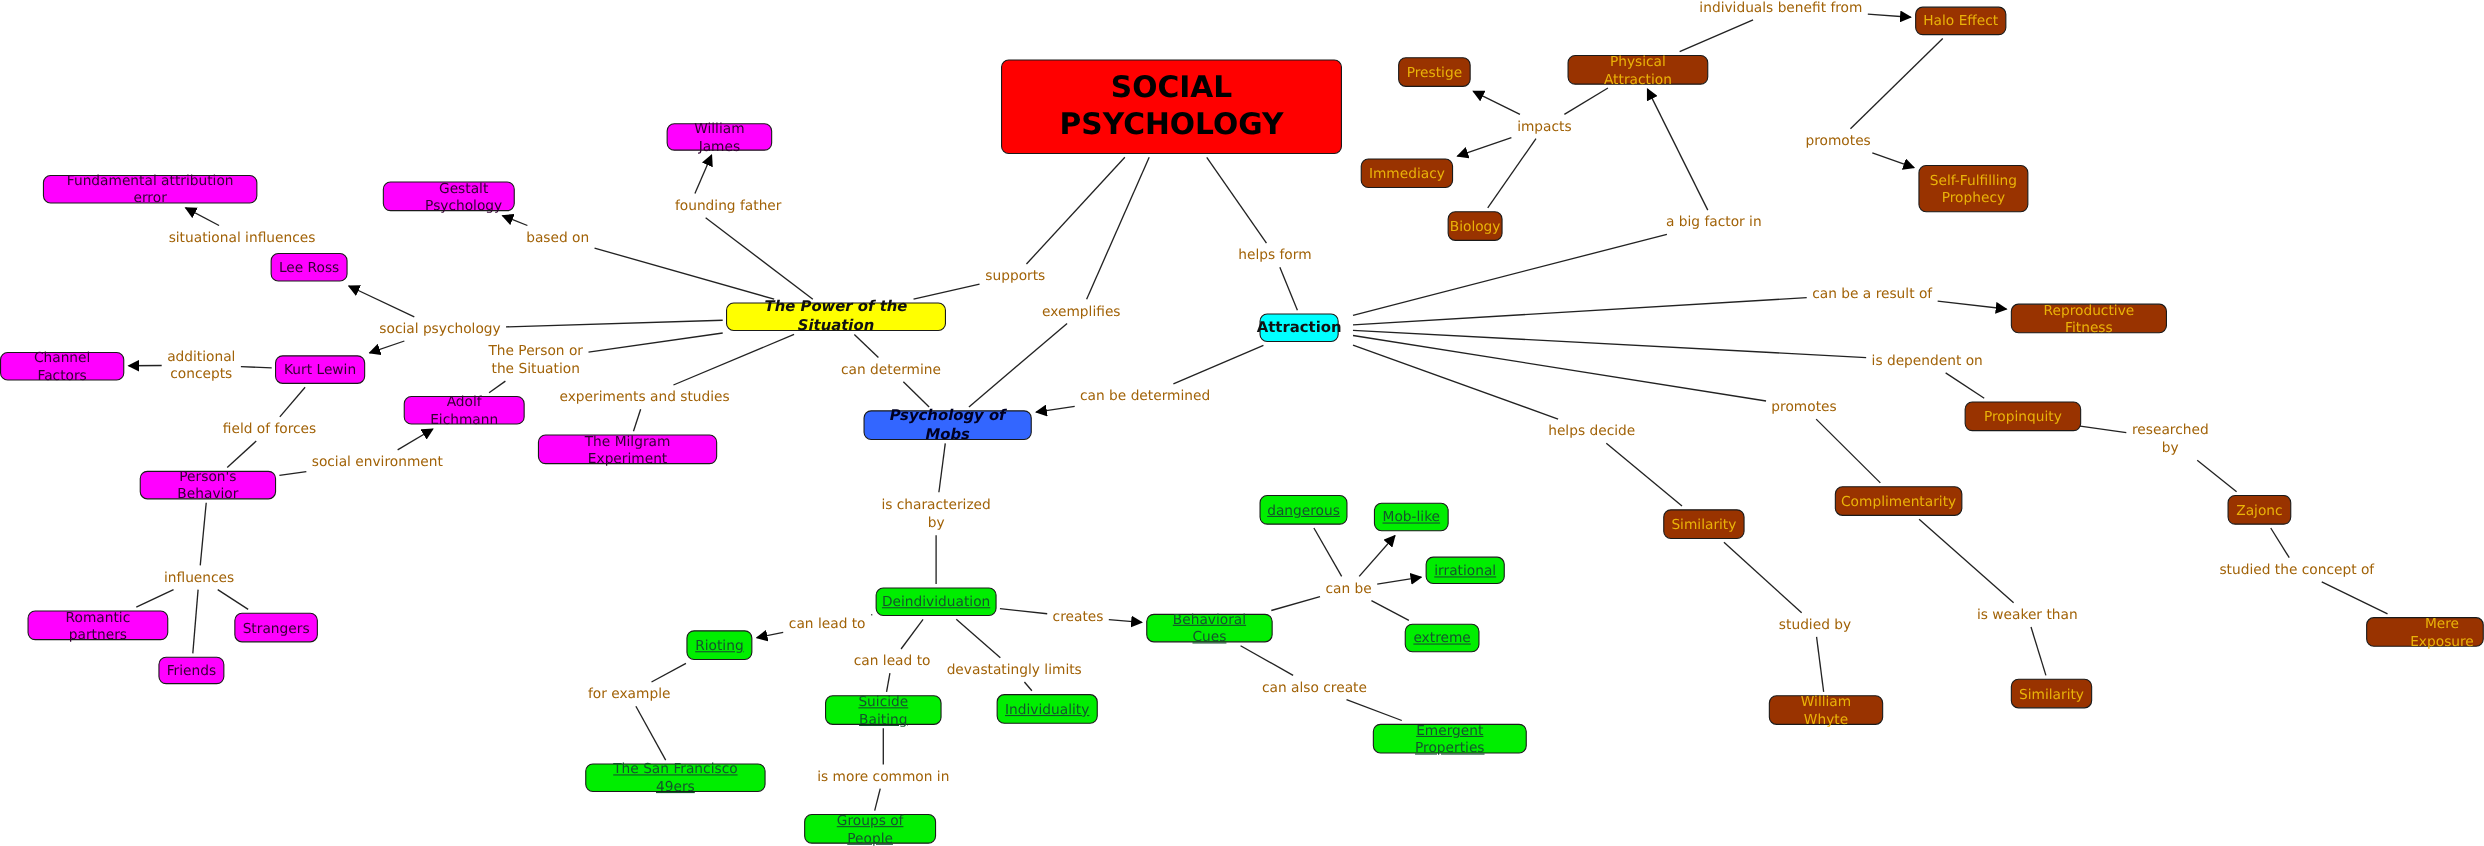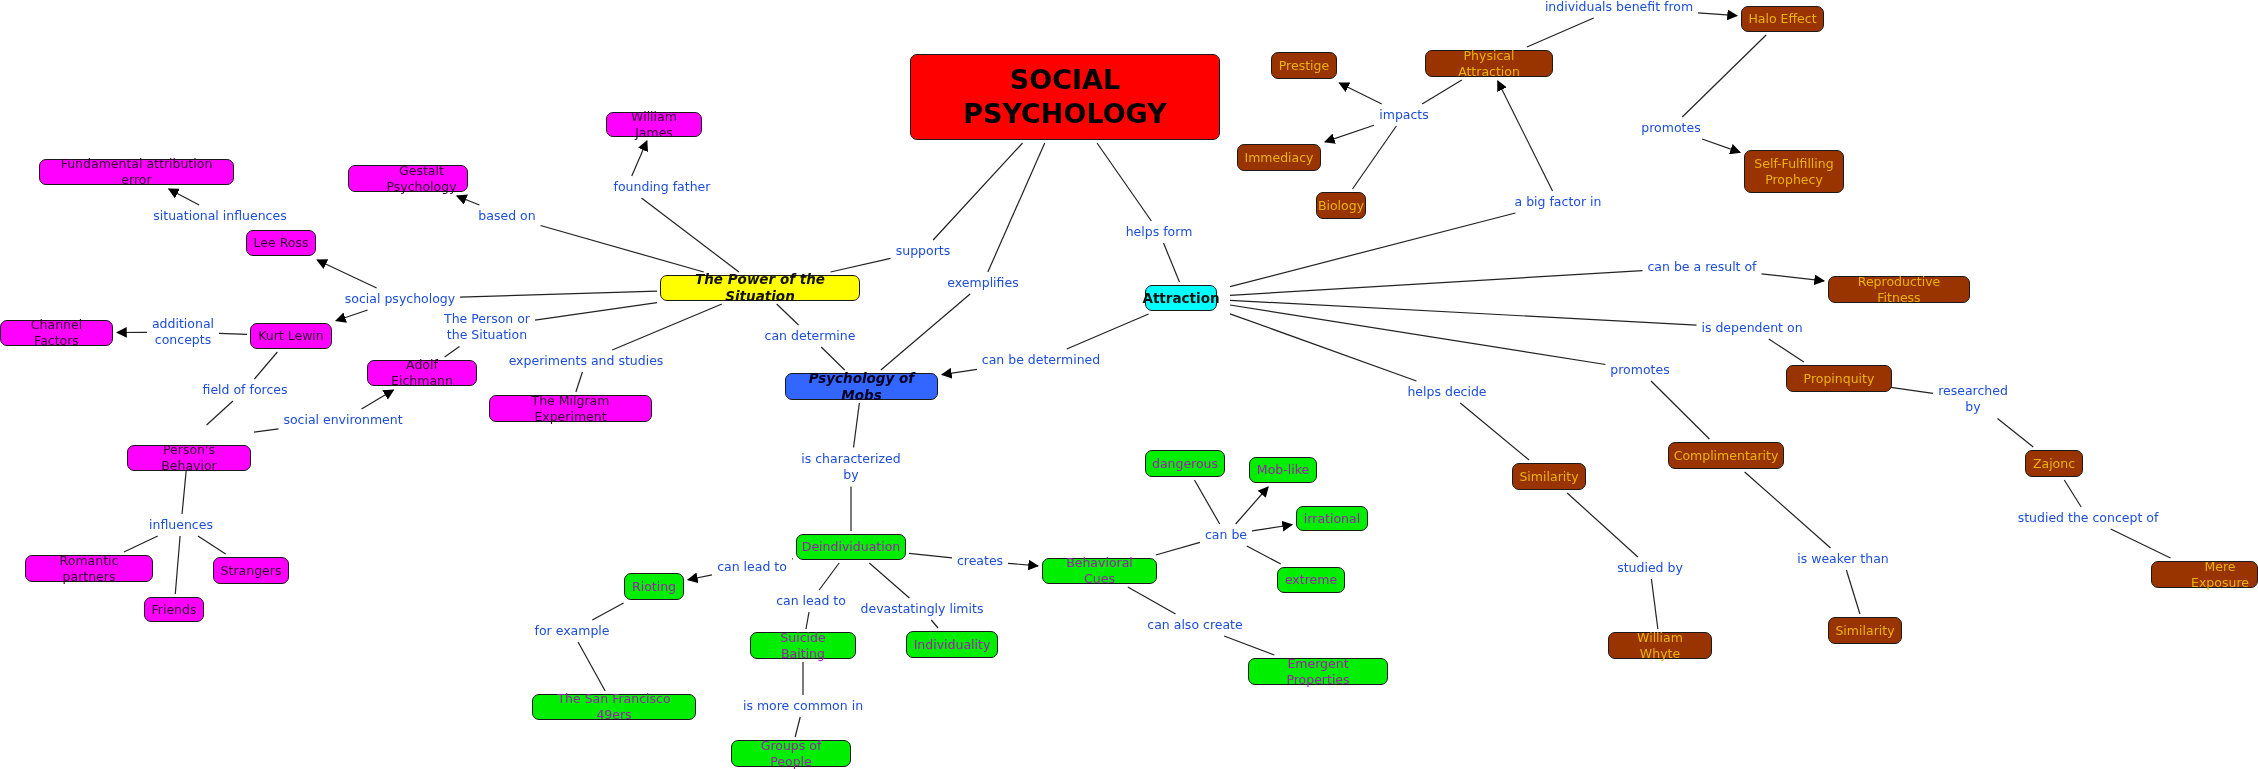--- a/index.html
+++ b/index.html
@@ -5,27 +5,27 @@
   html, body { margin: 0; padding: 0; background: #ffffff; }
   body { width: 2258px; height: 769px; position: relative; overflow: hidden;
          font-family: "DejaVu Sans", sans-serif; }
   #canvas { position: absolute; left: 0; top: 0; width: 2258px; height: 769px; }
   #edges { position: absolute; left: 0; top: 0; }
   .node { position: absolute; box-sizing: border-box; border: 1.5px solid #1a1a1a;
           border-radius: 7px; display: flex; align-items: center; justify-content: center;
           text-align: center; font-size: 12.5px; padding: 0 6px; line-height: 1.25;
           white-space: pre-line; cursor: pointer; }
   .n-magenta { background: #ff00ff; color: #330033; }
-  .n-green { background: #00ee00; color: #a21caf; }
+  .n-green { background: #00ee00; color: #14532d; text-decoration: underline; }
   .n-brown { background: #993300; color: #eab308; }
   .n-yellow { background: #ffff00; color: #111; font-weight: bold; font-style: italic; font-size: 13.5px; }
   .n-blue { background: #3366ff; color: #000022; font-weight: bold; font-style: italic; font-size: 13.5px; }
   .n-cyan { background: #00ffff; color: #111; font-weight: bold; font-size: 13.5px; }
   .n-red { background: #ff0000; color: #000; font-weight: bold; font-size: 27px; }
-  .link { position: absolute; font-size: 12.5px; color: #1d4ed8; background: #fff;
+  .link { position: absolute; font-size: 12.5px; color: #a16207; background: #fff;
           text-align: center; white-space: pre-line; line-height: 1.3; padding: 0 2px;
           transform: translate(-50%, -50%); }
 </style>
 </head>
 <body>
 
 <div id="canvas">
   <svg id="edges" width="2258" height="769">
     <defs>
       <marker id="arrow" viewBox="0 0 10 10" refX="9" refY="5" markerWidth="9" markerHeight="9" orient="auto-start-reverse">
@@ -118,21 +118,21 @@
     <div class="node n-blue" style="left: 785px; top: 373px; width: 153px; height: 27px;">Psychology of Mobs</div>
     <div class="node n-cyan" style="left: 1145px; top: 285px; width: 72px; height: 26px;">Attraction</div>
     <div class="node n-magenta" style="left: 606px; top: 112px; width: 96px; height: 25px;">William James</div>
     <div class="node n-magenta" style="left: 348px; top: 165px; width: 120px; height: 27px; padding-left: 33px;">Gestalt Psychology</div>
     <div class="node n-magenta" style="left: 39px; top: 159px; width: 195px; height: 26px;">Fundamental attribution error</div>
     <div class="node n-magenta" style="left: 246px; top: 230px; width: 70px; height: 26px;">Lee Ross</div>
     <div class="node n-magenta" style="left: 250px; top: 323px; width: 82px; height: 26px;">Kurt Lewin</div>
     <div class="node n-magenta" style="left: 0px; top: 320px; width: 113px; height: 26px;">Channel Factors</div>
     <div class="node n-magenta" style="left: 367px; top: 360px; width: 110px; height: 26px;">Adolf Eichmann</div>
     <div class="node n-magenta" style="left: 489px; top: 395px; width: 163px; height: 27px;">The Milgram Experiment</div>
-    <div class="node n-magenta" style="left: 127px; top: 428px; width: 124px; height: 26px; margin-top: 17px;">Person's Behavior</div>
+    <div class="node n-magenta" style="left: 127px; top: 428px; width: 124px; height: 26px;">Person's Behavior</div>
     <div class="node n-magenta" style="left: 25px; top: 555px; width: 128px; height: 27px;">Romantic partners</div>
     <div class="node n-magenta" style="left: 213px; top: 557px; width: 76px; height: 27px;">Strangers</div>
     <div class="node n-magenta" style="left: 144px; top: 597px; width: 60px; height: 25px;">Friends</div>
     <div class="node n-green" style="left: 796px; top: 534px; width: 110px; height: 26px;">Deindividuation</div>
     <div class="node n-green" style="left: 624px; top: 573px; width: 60px; height: 27px;">Rioting</div>
     <div class="node n-green" style="left: 532px; top: 694px; width: 164px; height: 26px;">The San Francisco 49ers</div>
     <div class="node n-green" style="left: 750px; top: 632px; width: 106px; height: 27px;">Suicide Baiting</div>
     <div class="node n-green" style="left: 731px; top: 740px; width: 120px; height: 27px;">Groups of People</div>
     <div class="node n-green" style="left: 906px; top: 631px; width: 92px; height: 27px;">Individuality</div>
     <div class="node n-green" style="left: 1042px; top: 558px; width: 115px; height: 26px;">Behavioral Cues</div>

